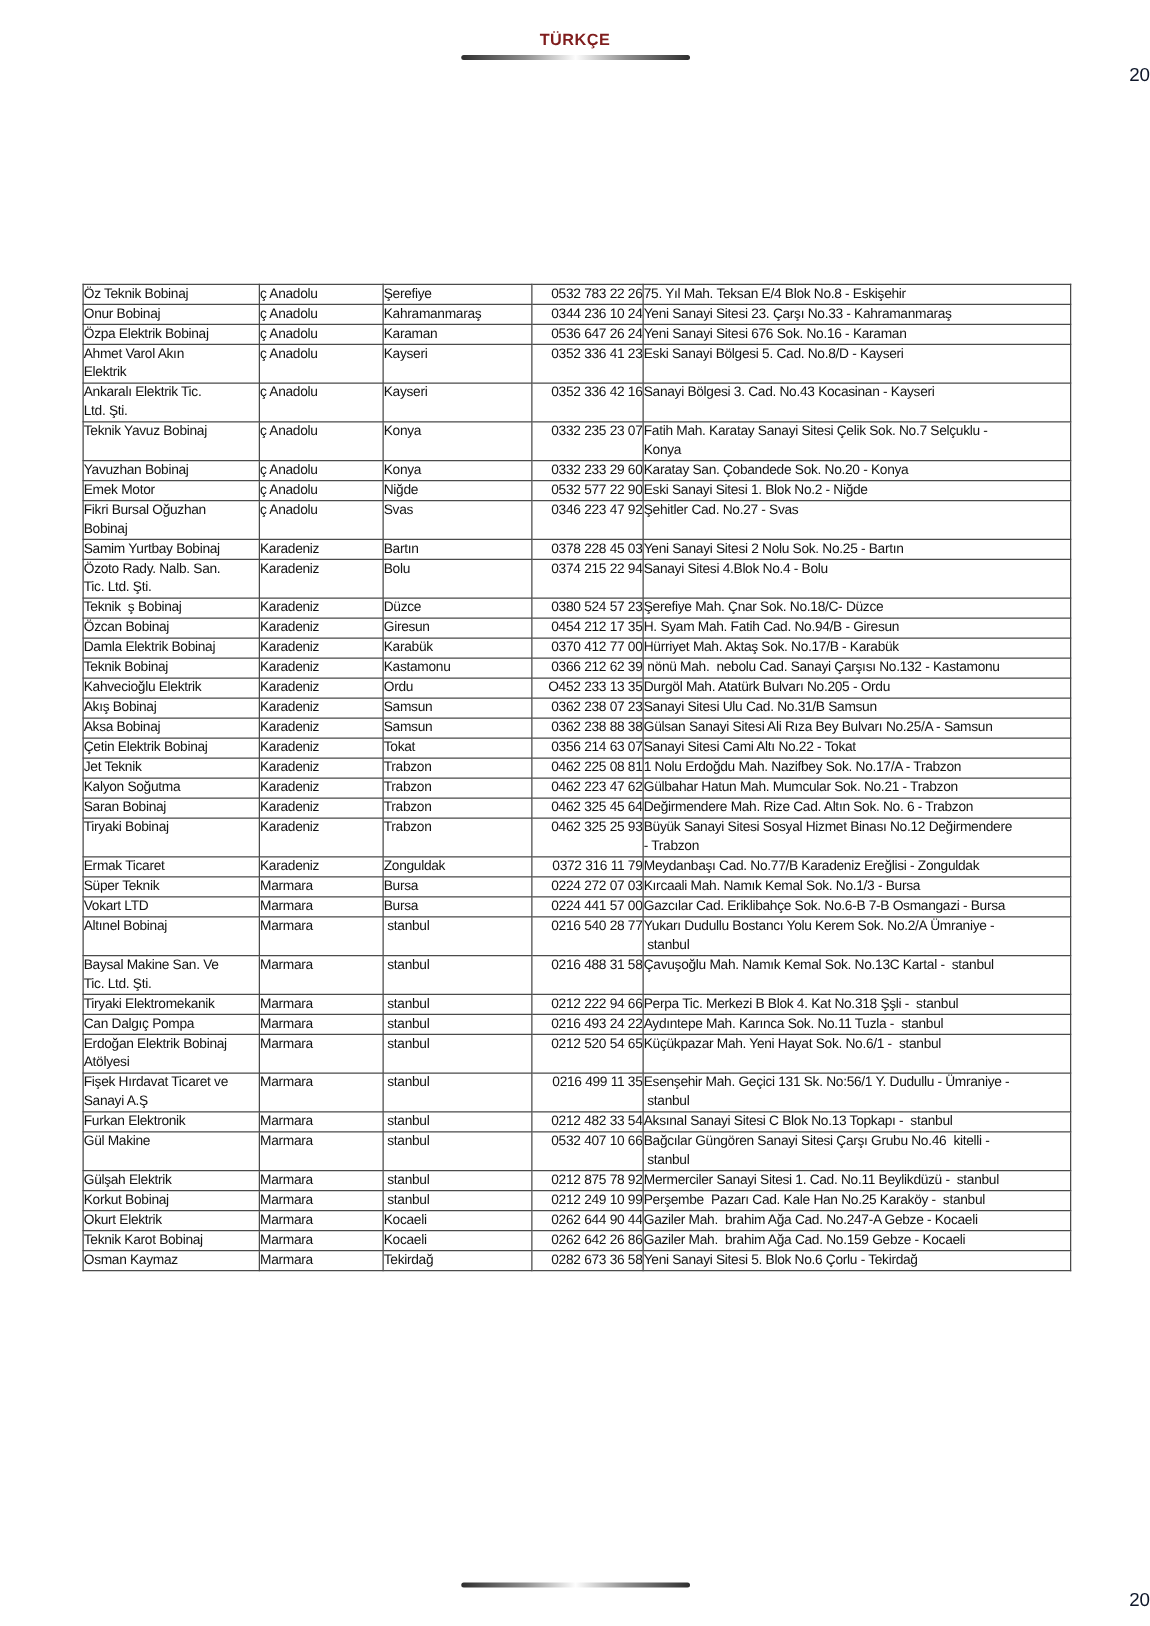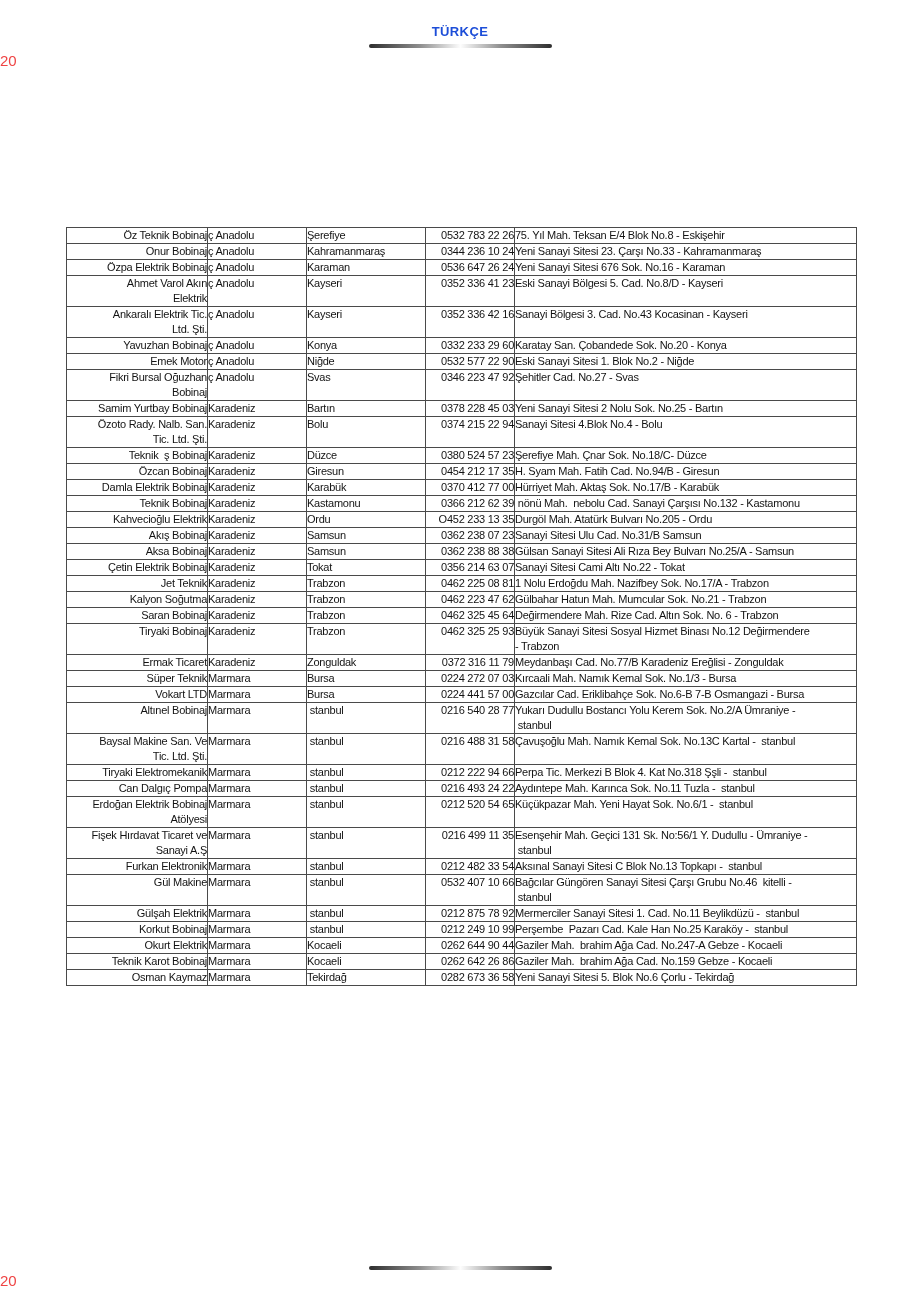--- a/index.html
+++ b/index.html
@@ -7,46 +7,46 @@
     width:920px; height:1301px;
     background:#ffffff;
     font-family:"Liberation Sans", sans-serif;
     color:#161616;
     position:relative;
     overflow:hidden;
   }
   .lang-title {
     position:absolute; top:24px; left:0; width:920px;
     text-align:center; font-size:13px; font-weight:bold;
-    letter-spacing:0.4px; color:#1d4ed8;
+    letter-spacing:0.4px; color:#7f1d1d;
   }
   .grad-bar {
     position:absolute; left:369px; width:183px; height:4px;
     background:linear-gradient(90deg,#2e2e2e 0%,#8f8f8f 28%,#fdfdfd 50%,#8f8f8f 72%,#2e2e2e 100%);
     border-radius:2px;
   }
   .bar-top { top:44px; }
   .bar-bottom { top:1266px; }
   .page-num {
     position:absolute; left:0; width:920px;
-    text-align:left; font-size:15px; color:#ef4444;
+    text-align:right; font-size:15px; color:#0f172a;
   }
   .num-top { top:52px; }
   .num-bottom { top:1272px; }
   table.service {
     position:absolute; left:66px; top:227px; width:790px;
     border-collapse:collapse; table-layout:fixed;
   }
   table.service td {
     border:1px solid #4a4a4a;
     font-size:11px; line-height:15px; letter-spacing:-0.25px;
     vertical-align:top; white-space:pre; overflow:hidden;
     padding:0; color:#131313;
   }
-  td.col-name    { padding-left:6px;text-align:right; }
+  td.col-name    { padding-left:6px; }
   td.col-region  { padding-left:8px; }
   td.col-city    { padding-left:8px; }
   td.col-phone   { text-align:right; }
   td.col-address { padding-left:7px; }
 </style>
 </head>
 <body>
 
 <div class="lang-title">TÜRKÇE</div>
 <div class="grad-bar bar-top"></div>
@@ -92,20 +92,28 @@
       </tr>
       <tr>
         <td class="col-name">Ankaralı Elektrik Tic.
 Ltd. Şti.</td>
         <td class="col-region">ç Anadolu</td>
         <td class="col-city">Kayseri</td>
         <td class="col-phone">0352 336 42 16</td>
         <td class="col-address">Sanayi Bölgesi 3. Cad. No.43 Kocasinan - Kayseri</td>
       </tr>
       <tr>
+        <td class="col-name">Teknik Yavuz Bobinaj</td>
+        <td class="col-region">ç Anadolu</td>
+        <td class="col-city">Konya</td>
+        <td class="col-phone">0332 235 23 07</td>
+        <td class="col-address">Fatih Mah. Karatay Sanayi Sitesi Çelik Sok. No.7 Selçuklu -
+Konya</td>
+      </tr>
+      <tr>
         <td class="col-name">Yavuzhan Bobinaj</td>
         <td class="col-region">ç Anadolu</td>
         <td class="col-city">Konya</td>
         <td class="col-phone">0332 233 29 60</td>
         <td class="col-address">Karatay San. Çobandede Sok. No.20 - Konya</td>
       </tr>
       <tr>
         <td class="col-name">Emek Motor</td>
         <td class="col-region">ç Anadolu</td>
         <td class="col-city">Niğde</td>

